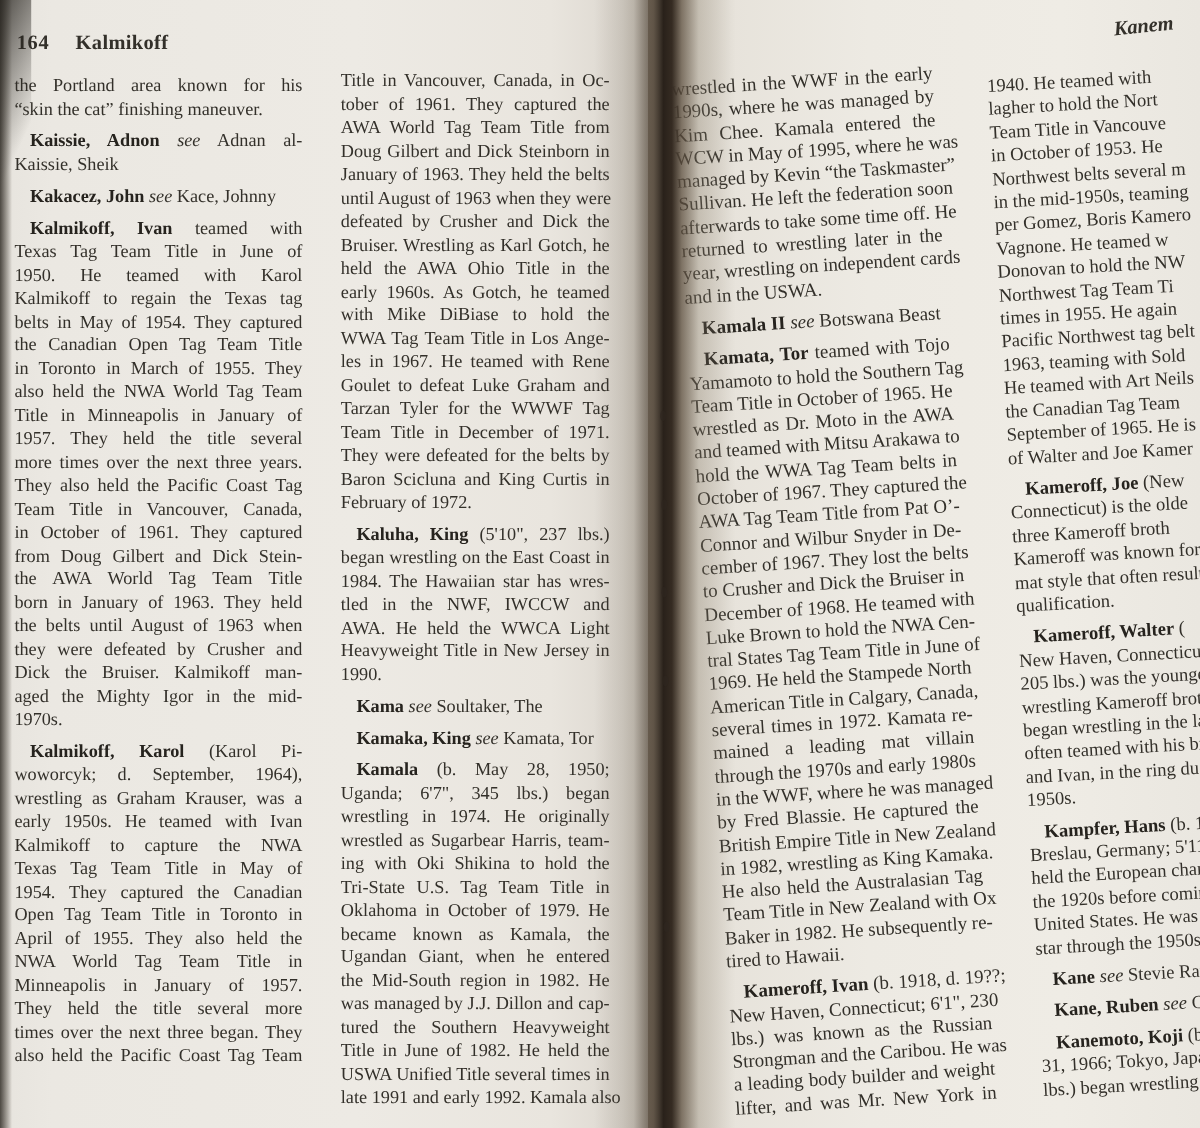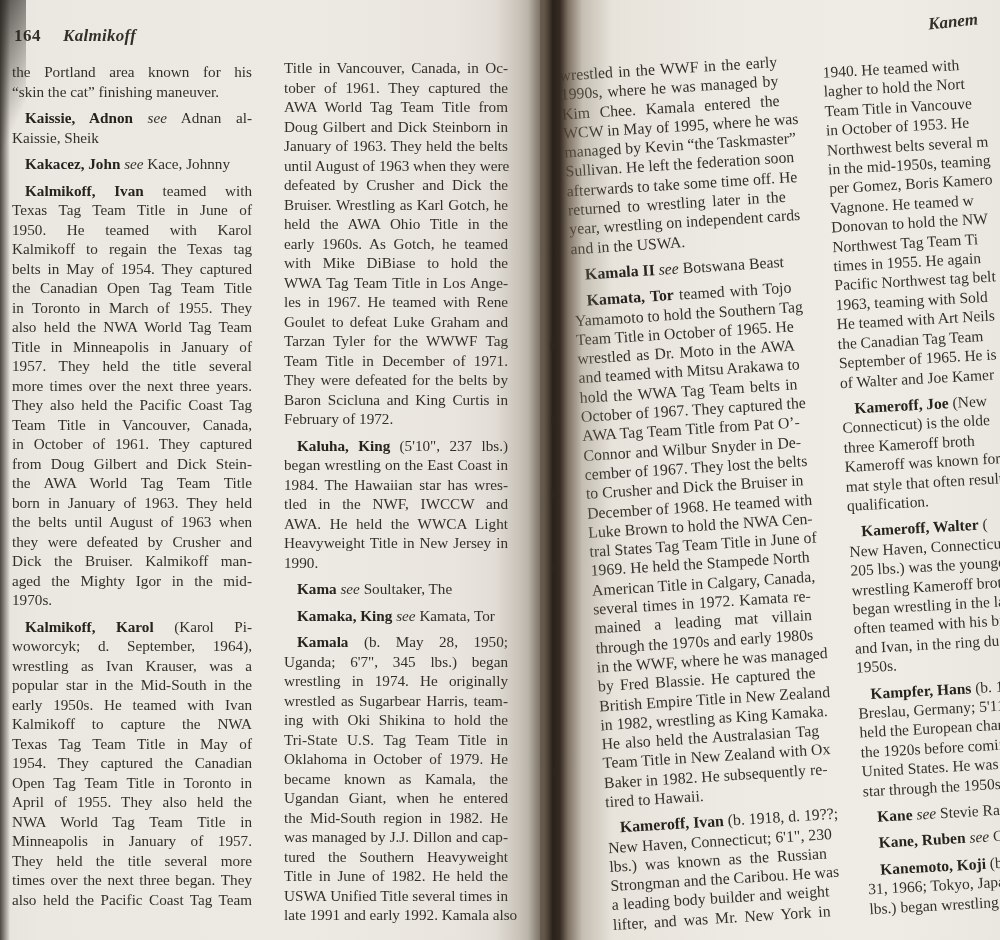--- a/index.html
+++ b/index.html
@@ -34,21 +34,21 @@
       rgba(70,58,45,0.72) 42%,
       #29211a 49%,
       #352b22 55%,
       rgba(92,78,62,0.72) 62%,
       rgba(140,128,110,0.30) 74%,
       rgba(140,128,110,0) 100%);
   }
   .speck{position:absolute;width:5px;height:9px;border-radius:50%;background:#2e2720;opacity:.6;}
   .runhead{position:absolute;font-size:17px;white-space:nowrap;}
   .runhead .num{font-weight:bold;letter-spacing:.5px;}
-  .runhead .ttl{font-weight:bold;font-style:italic;margin-left:22px;letter-spacing:.3px;}
+  .runhead .ttl{font-weight:bold;margin-left:22px;letter-spacing:.3px;}
   .runhead-right{font-weight:bold;font-style:italic;transform:rotate(-6deg);}
   .col{position:absolute;}
   .col .ln{
     white-space:nowrap;
     text-align:justify;
     text-align-last:justify;
   }
   .col .ln.lastln{text-align-last:left;}
   .para.ind{margin-top:7px;}
   .para.ind .ln.firstln{text-indent:13px;}
@@ -108,22 +108,21 @@
       <div class="ln">born in January of 1963. They held</div>
       <div class="ln">the belts until August of 1963 when</div>
       <div class="ln">they were defeated by Crusher and</div>
       <div class="ln">Dick the Bruiser. Kalmikoff man-</div>
       <div class="ln">aged the Mighty Igor in the mid-</div>
       <div class="ln lastln">1970s.</div>
     </div>
     <div class="para ind">
       <div class="ln firstln"><b>Kalmikoff, Karol</b> (Karol Pi-</div>
       <div class="ln">woworcyk; d. September, 1964),</div>
-      <div class="ln">wrestling as Ivan Krauser, was a</div>
-      <div class="ln">popular star in the Mid-South in the</div>
+      <div class="ln">wrestling as Graham Krauser, was a</div>
       <div class="ln">early 1950s. He teamed with Ivan</div>
       <div class="ln">Kalmikoff to capture the NWA</div>
       <div class="ln">Texas Tag Team Title in May of</div>
       <div class="ln">1954. They captured the Canadian</div>
       <div class="ln">Open Tag Team Title in Toronto in</div>
       <div class="ln">April of 1955. They also held the</div>
       <div class="ln">NWA World Tag Team Title in</div>
       <div class="ln">Minneapolis in January of 1957.</div>
       <div class="ln">They held the title several more</div>
       <div class="ln">times over the next three began. They</div>

